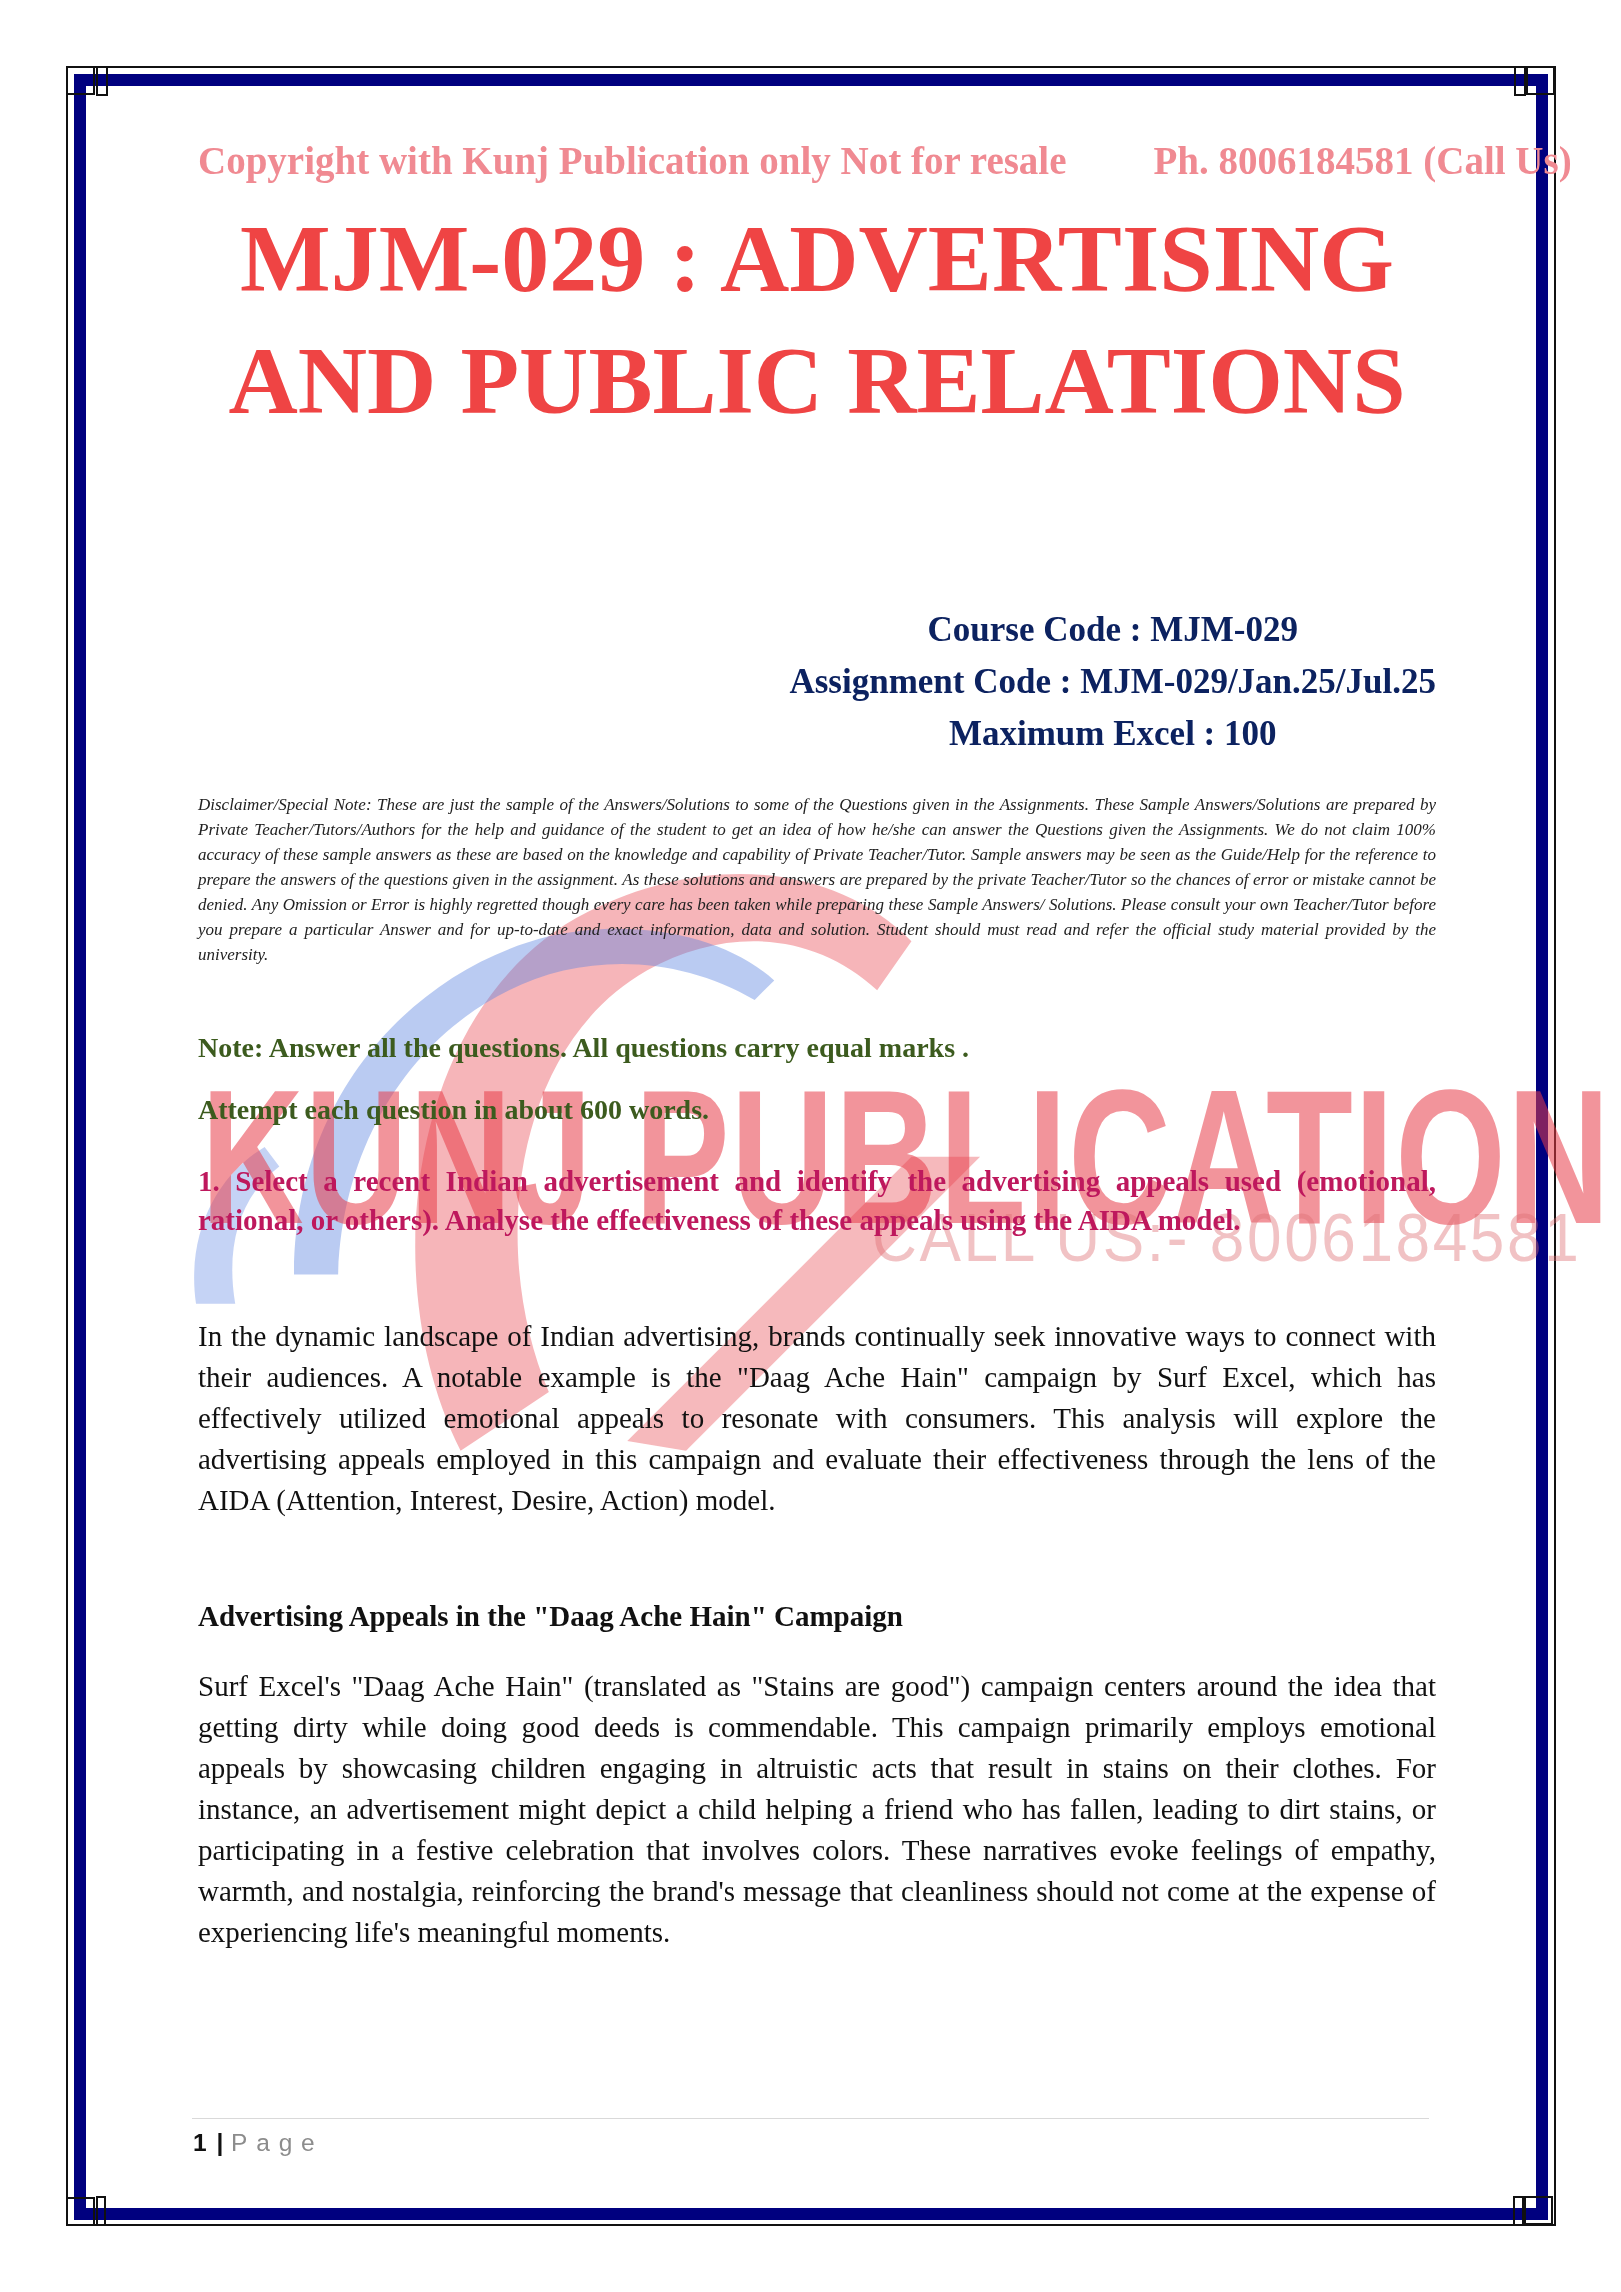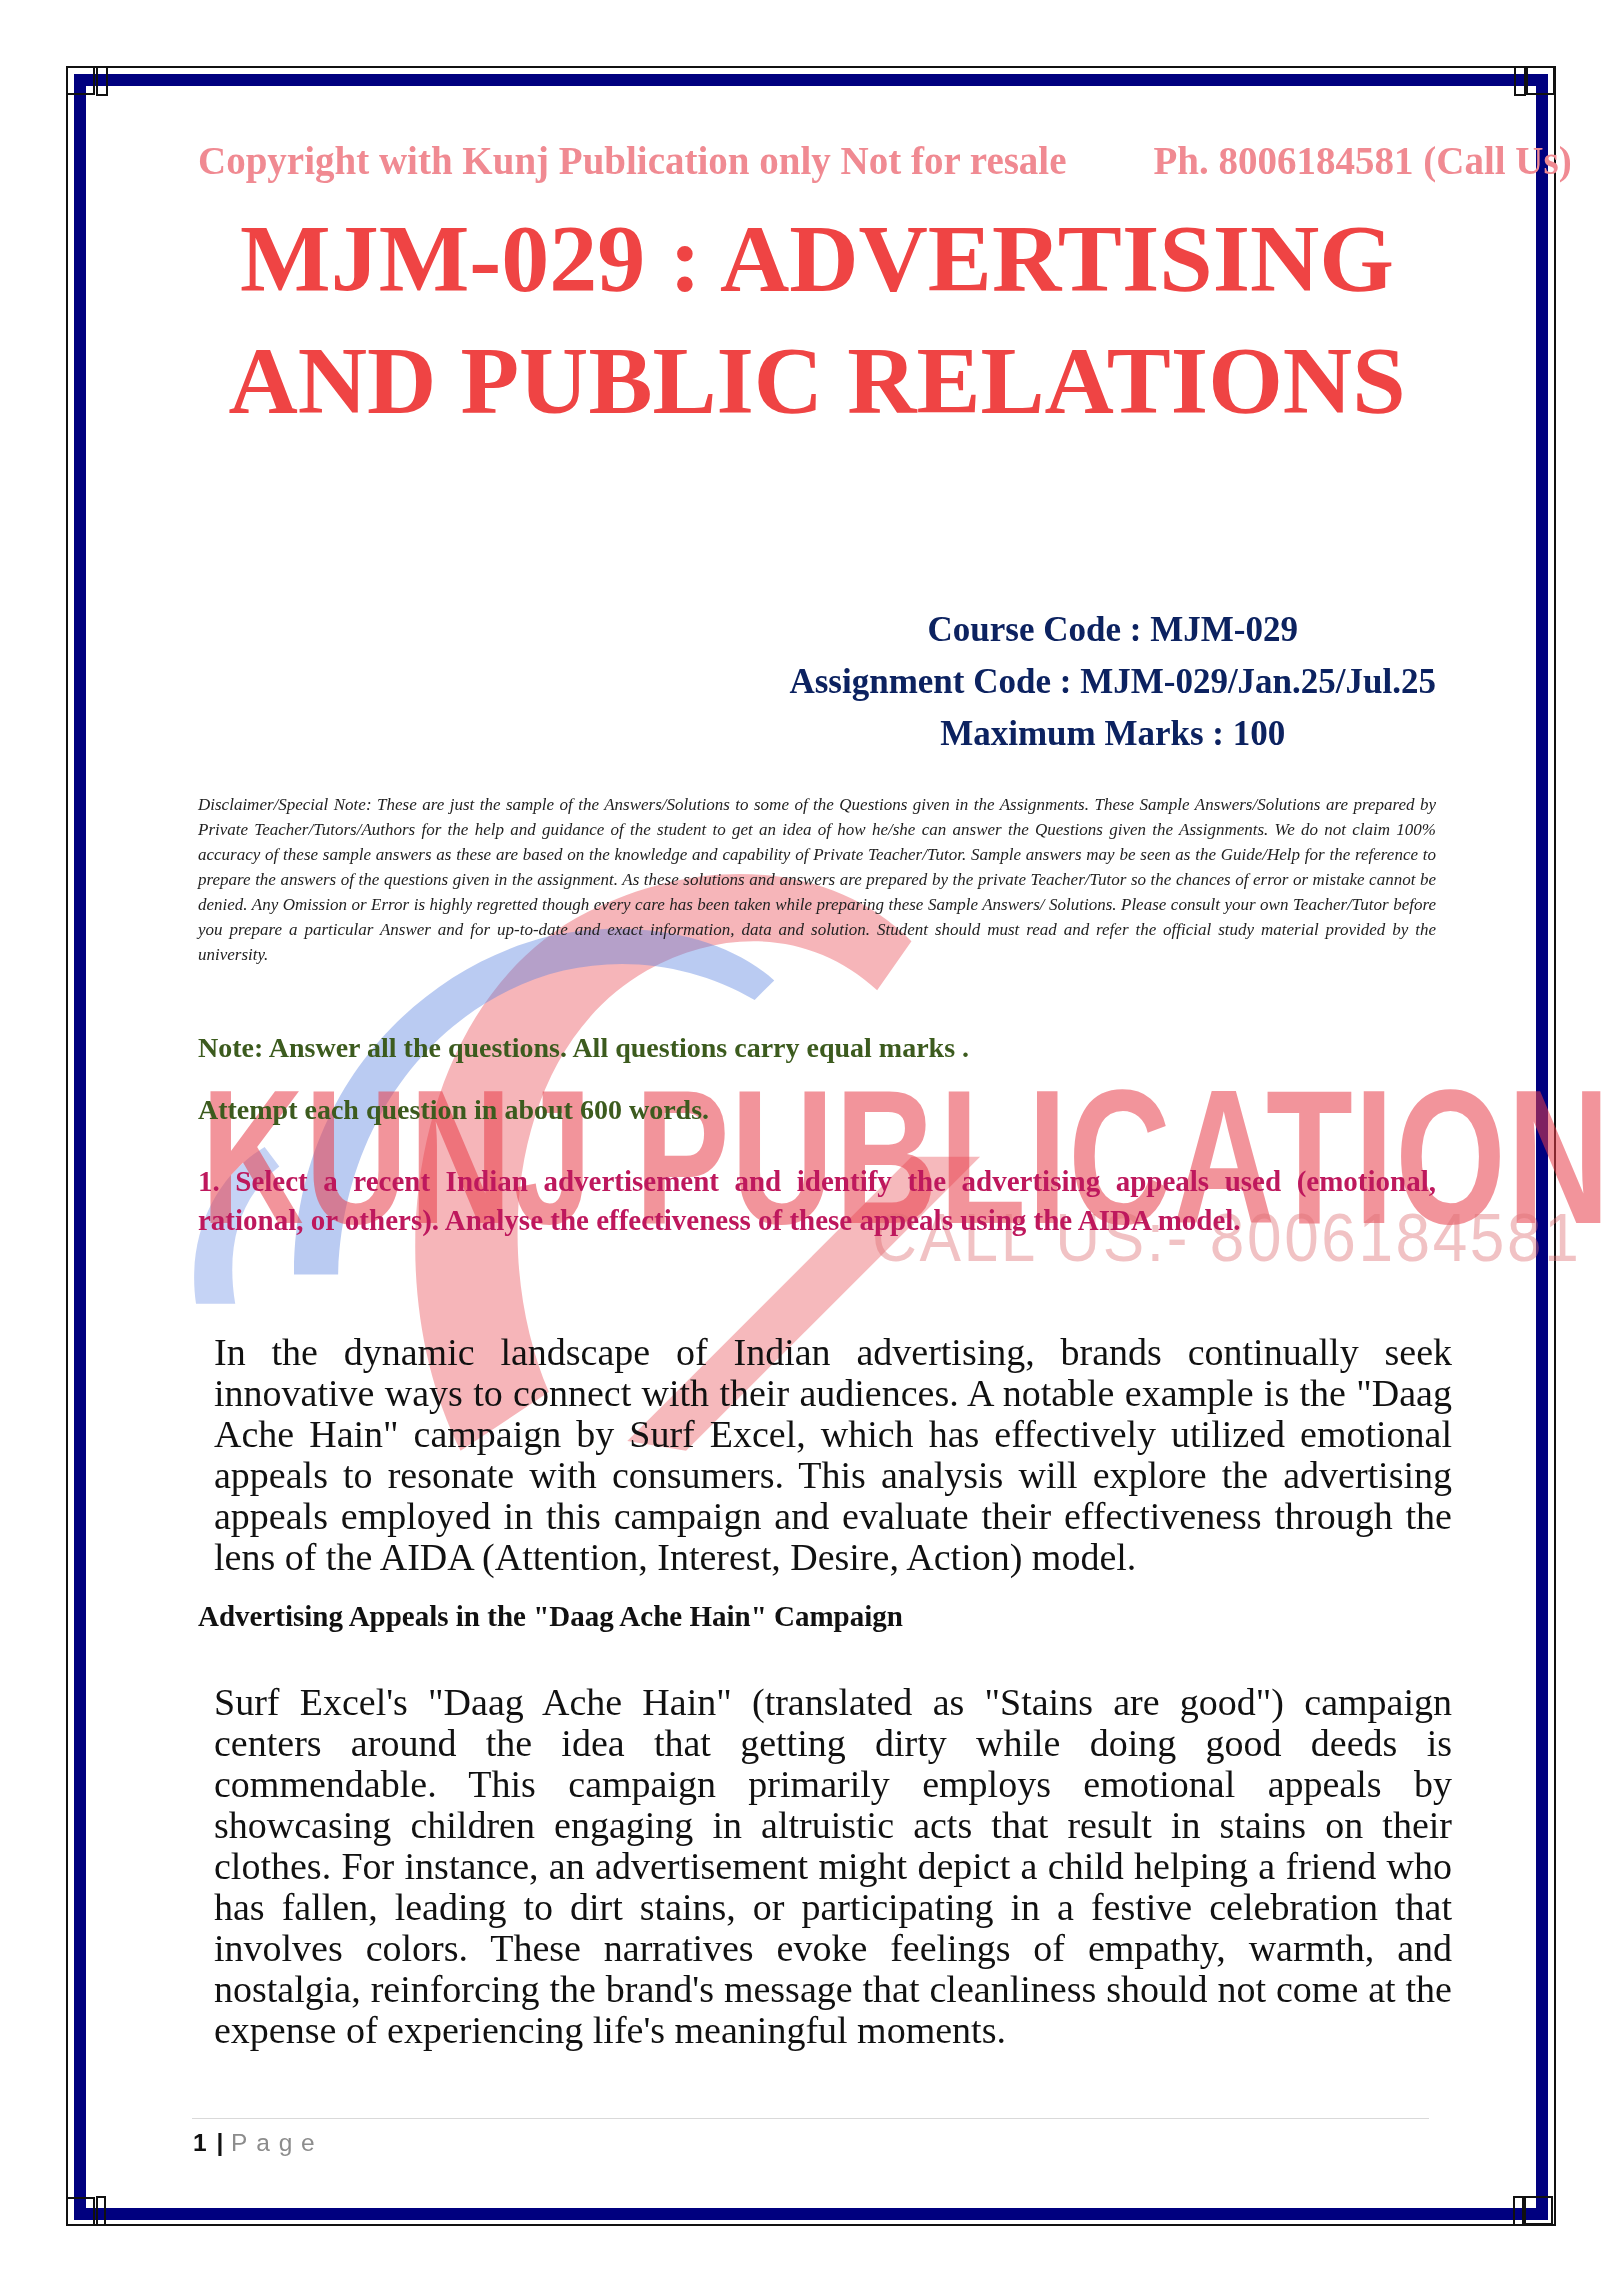--- a/index.html
+++ b/index.html
@@ -129,25 +129,25 @@
     font-weight: bold;
     font-size: 29px;
     line-height: 39px;
     color: #be185d;
     text-align: justify;
     margin: 0;
   }
   .para {
     position: absolute;
     left: 0; width: 1238px;
-    font-size: 38px;
+    font-size: 29px;
     line-height: 41px;
     color: #111111;
     text-align: justify;
-    margin: 16px;
+    margin: 0;
   }
   .para-1 { top: 1316px; }
   .subheading {
     position: absolute;
     top: 1600px; left: 0;
     font-weight: bold;
     font-size: 29px;
     color: #111111;
     margin: 0;
     white-space: nowrap;
@@ -211,21 +211,21 @@
   </div>
 
   <h1 class="title">
     <span>MJM-029 : ADVERTISING</span><br>
     <span>AND PUBLIC RELATIONS</span>
   </h1>
 
   <div class="meta">
     <div>Course Code : MJM-029</div>
     <div>Assignment Code : MJM-029/Jan.25/Jul.25</div>
-    <div>Maximum Marks : 100</div>
+    <div>Maximum Excel : 100</div>
   </div>
 
   <p class="disclaimer">Disclaimer/Special Note: These are just the sample of the Answers/Solutions to some of the Questions given in the Assignments. These Sample Answers/Solutions are prepared by Private Teacher/Tutors/Authors for the help and guidance of the student to get an idea of how he/she can answer the Questions given the Assignments. We do not claim 100% accuracy of these sample answers as these are based on the knowledge and capability of Private Teacher/Tutor. Sample answers may be seen as the Guide/Help for the reference to prepare the answers of the questions given in the assignment. As these solutions and answers are prepared by the private Teacher/Tutor so the chances of error or mistake cannot be denied. Any Omission or Error is highly regretted though every care has been taken while preparing these Sample Answers/ Solutions. Please consult your own Teacher/Tutor before you prepare a particular Answer and for up-to-date and exact information, data and solution. Student should must read and refer the official study material provided by the university.</p>
 
   <p class="note note-1">Note: Answer all the questions. All questions carry equal marks .</p>
   <p class="note note-2">Attempt each question in about 600 words.</p>
 
   <p class="question">1. Select a recent Indian advertisement and identify the advertising appeals used (emotional, rational, or others). Analyse the effectiveness of these appeals using the AIDA model.</p>
 
   <p class="para para-1">In the dynamic landscape of Indian advertising, brands continually seek innovative ways to connect with their audiences. A notable example is the "Daag Ache Hain" campaign by Surf Excel, which has effectively utilized emotional appeals to resonate with consumers. This analysis will explore the advertising appeals employed in this campaign and evaluate their effectiveness through the lens of the AIDA (Attention, Interest, Desire, Action) model.</p>

